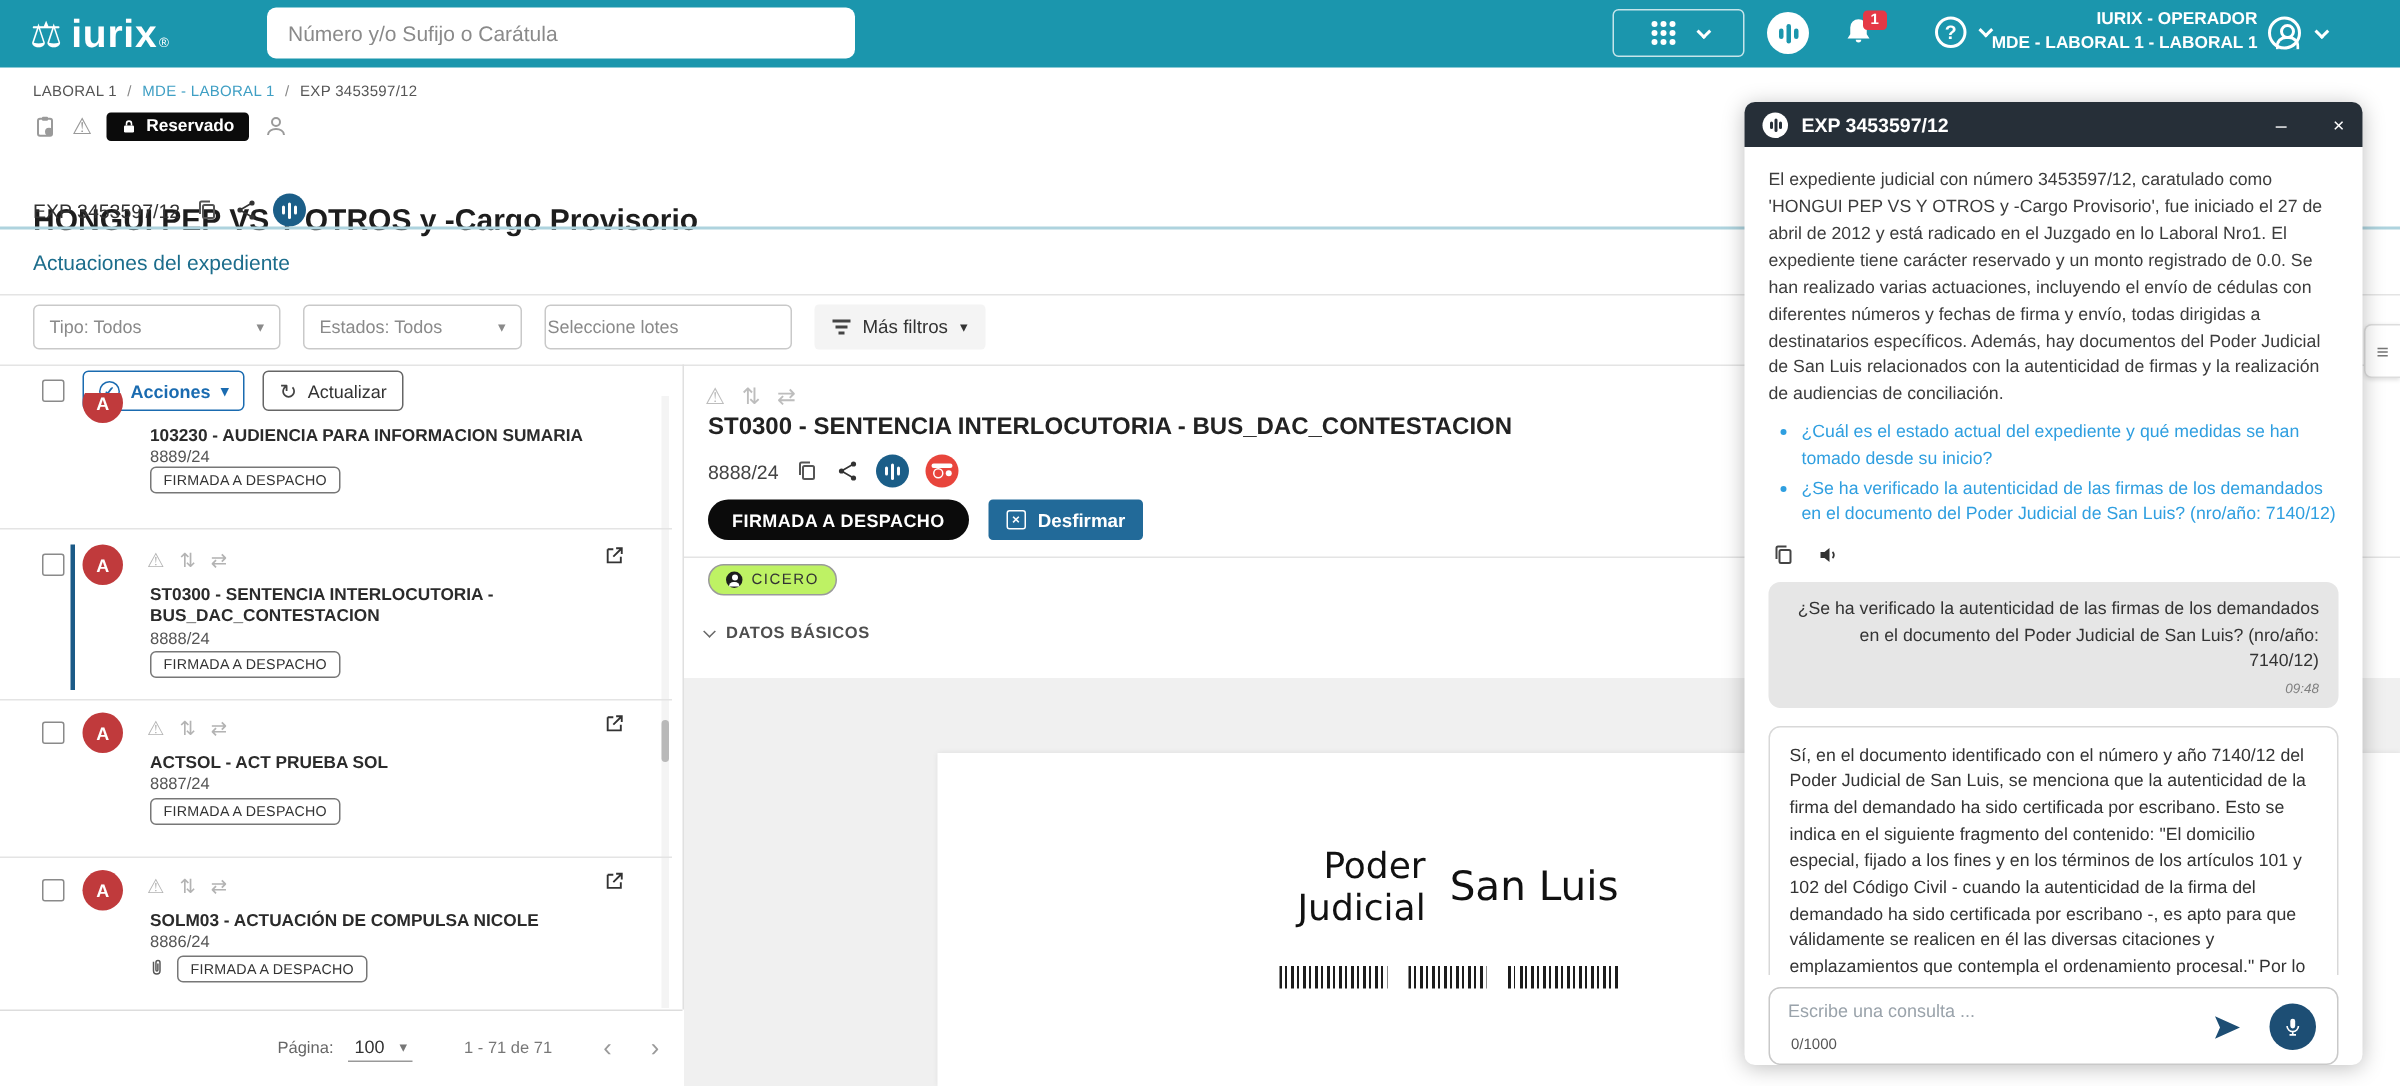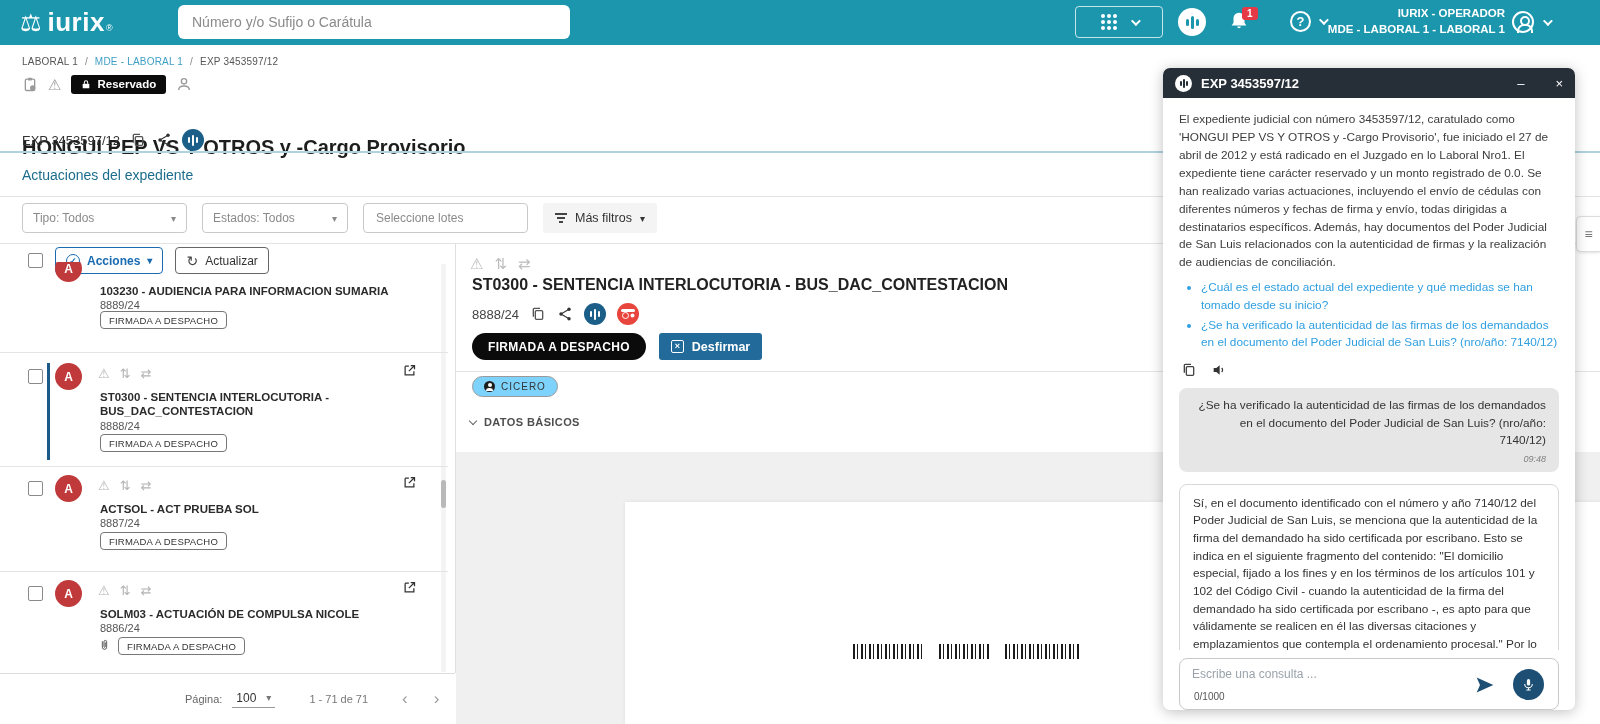--- a/index.html
+++ b/index.html
@@ -45,21 +45,21 @@
   .ai-circ i{width:2.5px;background:#fff;border-radius:2px;}
   .teal-line{position:absolute;left:0;top:151px;width:1600px;height:2px;background:#aed3de;}
   .section-title{position:absolute;left:22px;top:167px;font-size:14px;color:#1c6d8c;}
 
   .hr{position:absolute;background:#e4e4e4;height:1px;}
 
   
   .filters{position:absolute;left:22px;top:203px;display:flex;gap:15px;align-items:center;}
   .fbox{height:30px;border:1px solid #c9c9c9;border-radius:4px;display:flex;align-items:center;justify-content:space-between;padding:0 10px;font-size:12px;color:#8a8a8a;background:#fff;}
   .fbox .caret{color:#8a8a8a;font-size:10px;}
-  .finput{height:30px;border:1px solid #c9c9c9;border-radius:4px;padding:0 12px;font-size:12px;color:#333;width:165px;font-family:"Liberation Sans",sans-serif;}
+  .finput{height:30px;border:1px solid #c9c9c9;border-radius:4px;padding:0 1px;font-size:12px;color:#333;width:165px;font-family:"Liberation Sans",sans-serif;}
   .finput::placeholder{color:#8a8a8a;}
   .morefilters{height:30px;background:#f4f4f4;border:none;border-radius:3px;display:flex;align-items:center;gap:8px;padding:0 12px;font-size:12.5px;color:#333;cursor:pointer;}
   .fltico{display:inline-flex;flex-direction:column;gap:2px;align-items:center;}
   .fltico i{height:2px;background:#444;display:block;}
   .fltico i:nth-child(1){width:12px;}.fltico i:nth-child(2){width:8px;}.fltico i:nth-child(3){width:4px;}
 
   
   .actrow{position:absolute;left:28px;top:247px;display:flex;align-items:center;gap:12px;}
   .cbx{width:15px;height:15px;border:1.5px solid #8a8a8a;border-radius:2px;background:#fff;}
   .btn-acciones{height:27px;border:1.5px solid #1a6bb0;border-radius:4px;background:#fff;color:#1a6bb0;font-size:12px;font-weight:700;display:flex;align-items:center;gap:7px;padding:0 10px;cursor:pointer;}
@@ -91,21 +91,21 @@
   .d-title{position:absolute;left:472px;top:276px;font-size:16px;font-weight:600;color:#222;}
   .d-meta{position:absolute;left:472px;top:303px;display:flex;align-items:center;gap:11px;}
   .d-meta .num{font-size:13px;color:#444;}
   .spy-circ{width:22px;height:22px;border-radius:50%;background:#e8453c;position:relative;}
   .spy-circ::before{content:"";position:absolute;left:4px;top:6px;width:14px;height:2.5px;background:#fff;border-radius:2px;}
   .spy-circ::after{content:"";position:absolute;left:5px;top:9px;width:5px;height:5px;border:1.5px solid #fff;border-radius:50%;box-shadow:7px 0 0 -1.5px #fff,7px 0 0 0 #e8453c inset;}
   .d-btns{position:absolute;left:472px;top:333px;display:flex;gap:13px;align-items:center;}
   .pill-black{background:#0b0b0b;color:#fff;font-size:12px;font-weight:700;height:27px;display:flex;align-items:center;padding:0 16px;border-radius:15px;letter-spacing:.3px;}
   .btn-desfirmar{background:#226a99;color:#fff;border:none;border-radius:3px;height:27px;display:flex;align-items:center;gap:8px;padding:0 12px;font-size:12.5px;font-weight:600;cursor:pointer;}
   .xsq{width:13px;height:13px;border:1.5px solid #fff;border-radius:2px;font-size:9px;line-height:11px;text-align:center;display:inline-block;}
-  .chip{position:absolute;left:472px;top:376px;border:1px solid #9a9a9a;border-radius:12px;height:21px;display:flex;align-items:center;gap:6px;padding:0 11px;font-size:10px;letter-spacing:1px;color:#333;background:#7dd3fc;}
+  .chip{position:absolute;left:472px;top:376px;border:1px solid #9a9a9a;border-radius:12px;height:21px;display:flex;align-items:center;gap:6px;padding:0 11px;font-size:10px;letter-spacing:1px;color:#333;background:#bef264;}
   .chip .pers{width:11px;height:11px;border-radius:50%;background:#1d1d1d;position:relative;}
   .chip .pers::before{content:"";position:absolute;left:3.5px;top:2px;width:4px;height:4px;border-radius:50%;background:#fff;}
   .chip .pers::after{content:"";position:absolute;left:2px;top:6.5px;width:7px;height:3.5px;border-radius:3px 3px 0 0;background:#fff;}
   .d-section{position:absolute;left:470px;top:416px;display:flex;align-items:center;gap:8px;font-size:11px;font-weight:700;color:#4e4e4e;letter-spacing:.4px;}
   .d-section .chev{width:6px;height:6px;border-width:1.5px;color:#666;transform:rotate(45deg);margin-top:-3px;}
 
   .viewer{position:absolute;left:456px;top:452px;width:1144px;height:272px;background:#f0f0f0;}
   .page{position:absolute;left:169px;top:50px;right:0;bottom:0;background:#fff;box-shadow:0 0 4px rgba(0,0,0,.08);}
   .page-head{position:absolute;left:240px;top:62px;display:flex;align-items:center;gap:16px;font-family:"DejaVu Sans",sans-serif;color:#111;}
   .ph-left{text-align:right;font-size:24px;line-height:1.15;}
@@ -407,20 +407,27 @@
   <span>CICERO</span>
 </div>
 
 <div class="d-section">
   <span class="chev"></span>
   <span>DATOS BÁSICOS</span>
 </div>
 
 <div class="viewer">
   <div class="page">
+    <div class="page-head">
+      <div class="ph-left">
+        <div>Poder</div>
+        <div>Judicial</div>
+      </div>
+      <div class="ph-right">San Luis</div>
+    </div>
     <div class="barcode">
       <span class="b1"></span>
         <span class="b2"></span>
         <span class="b3"></span>
     </div>
   </div>
 </div>
 
 <div class="chat">
   <div class="chat-head">

